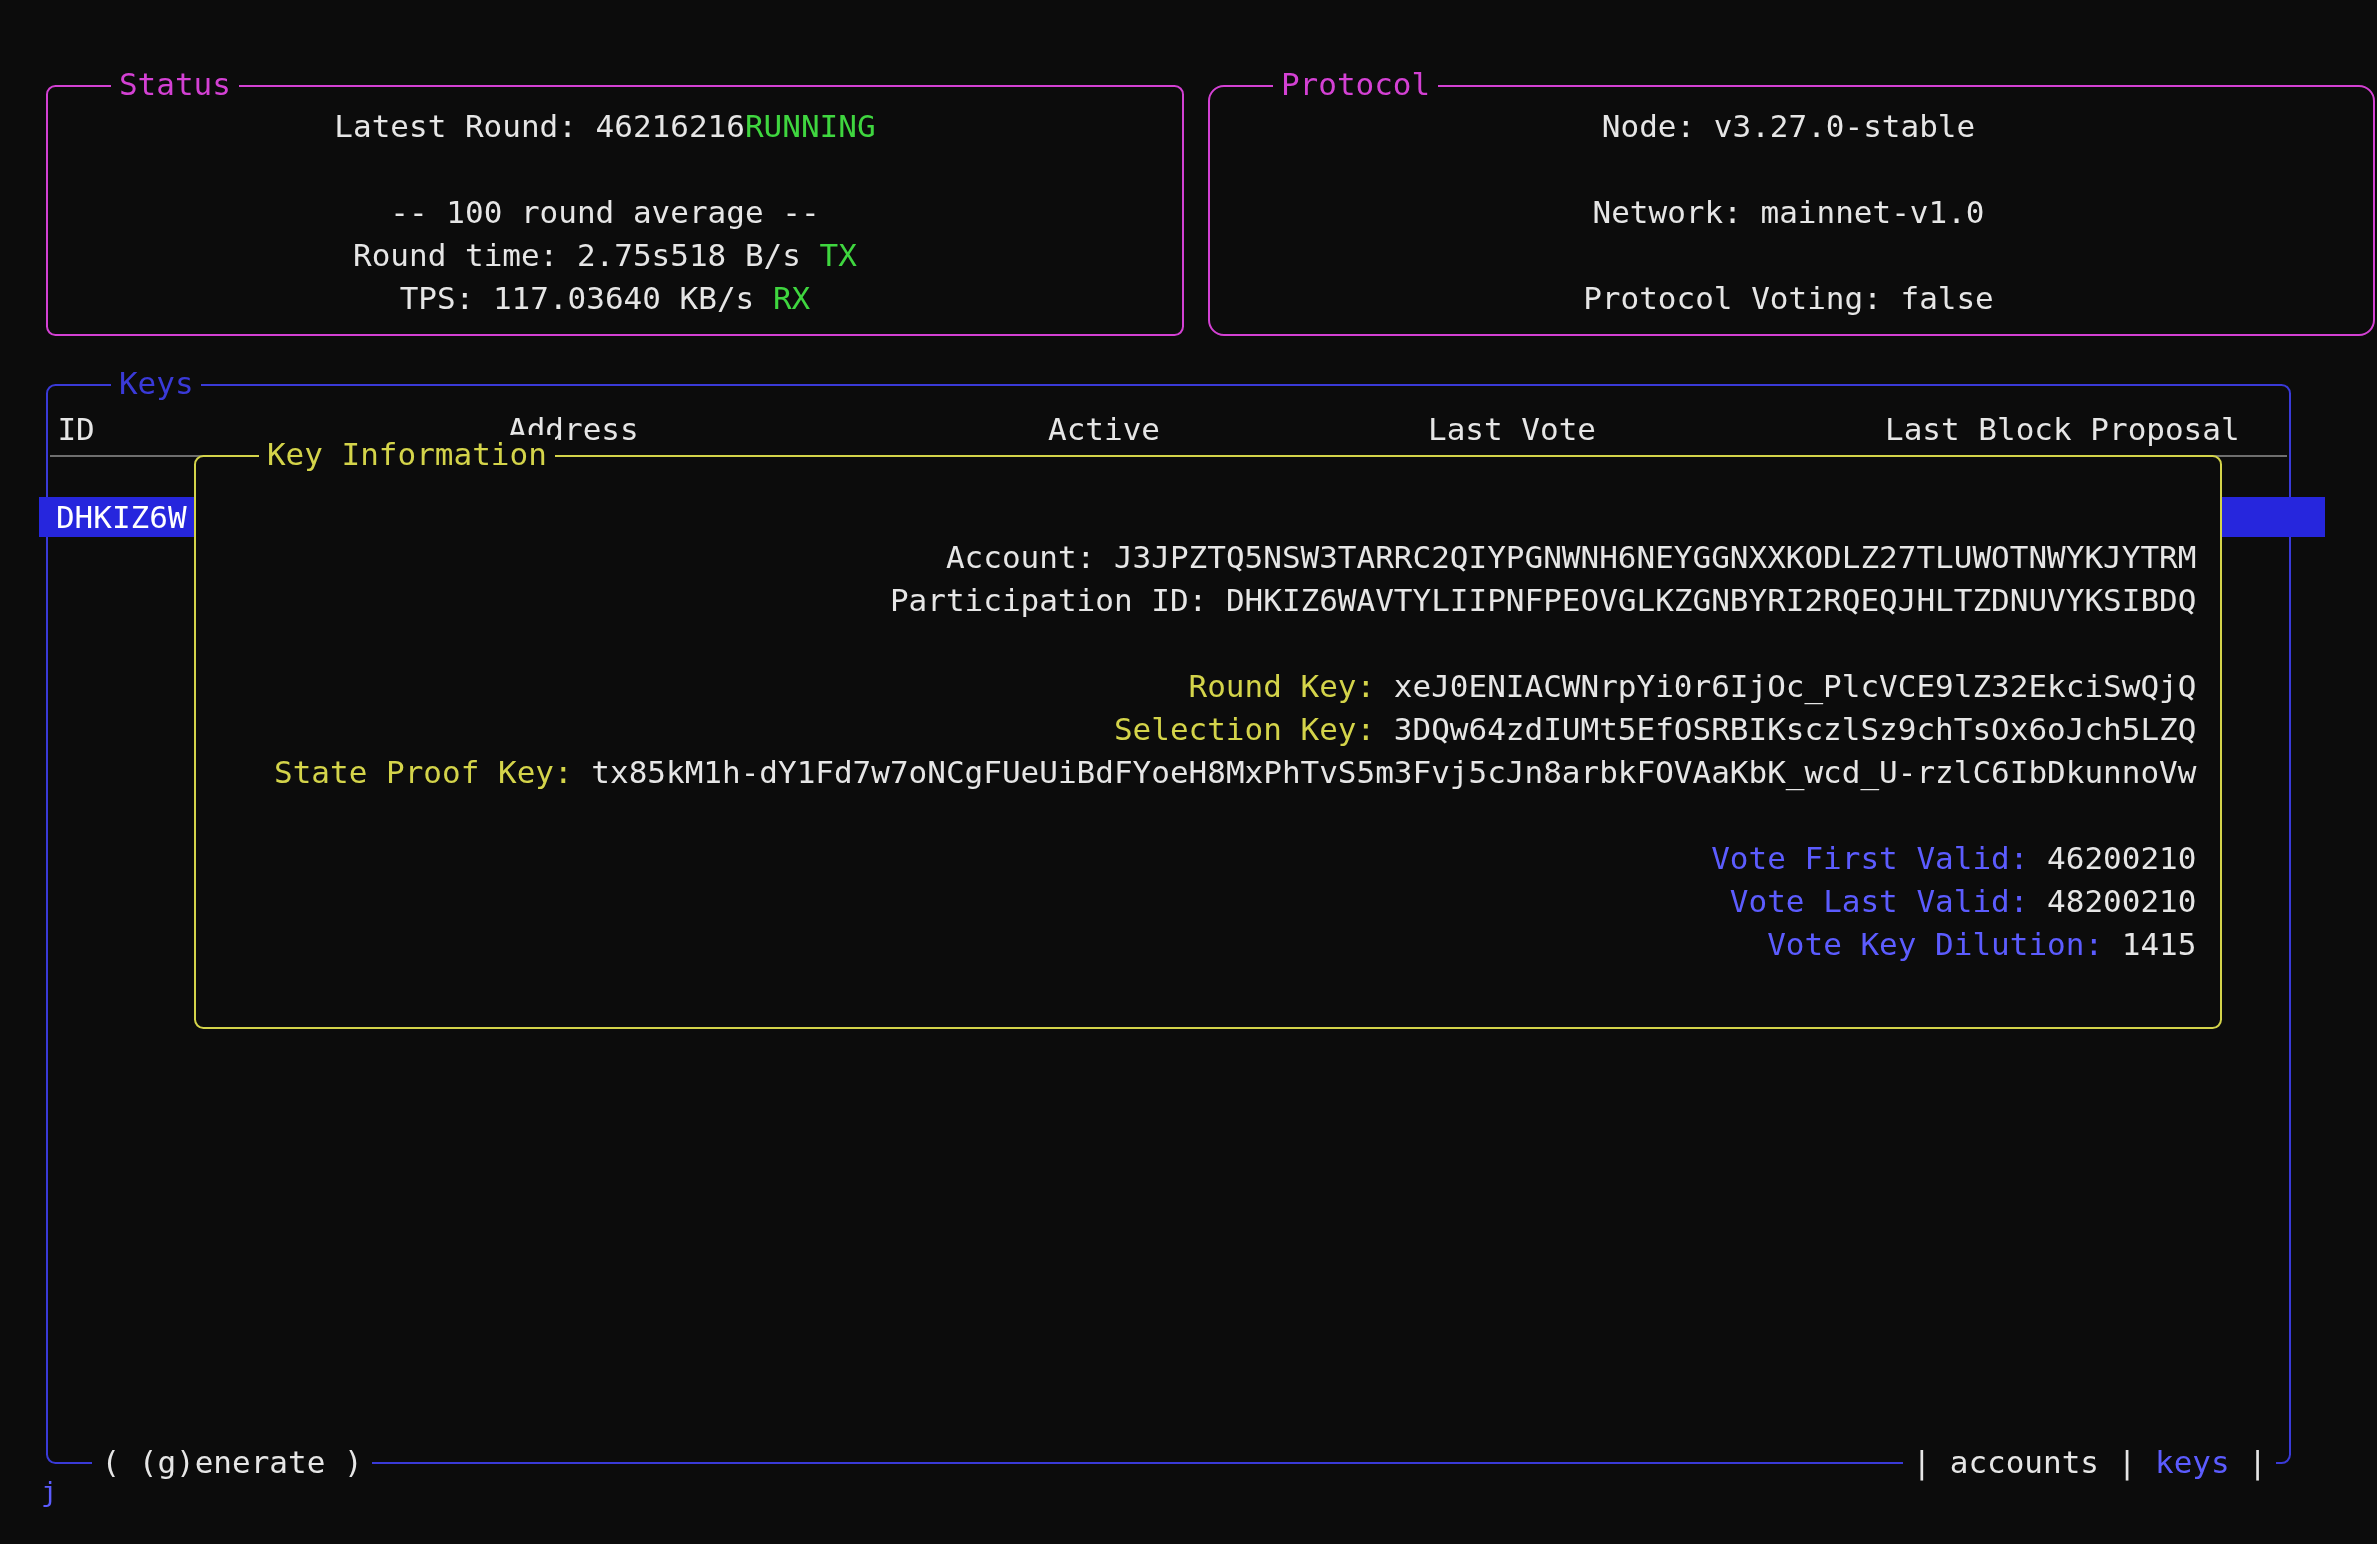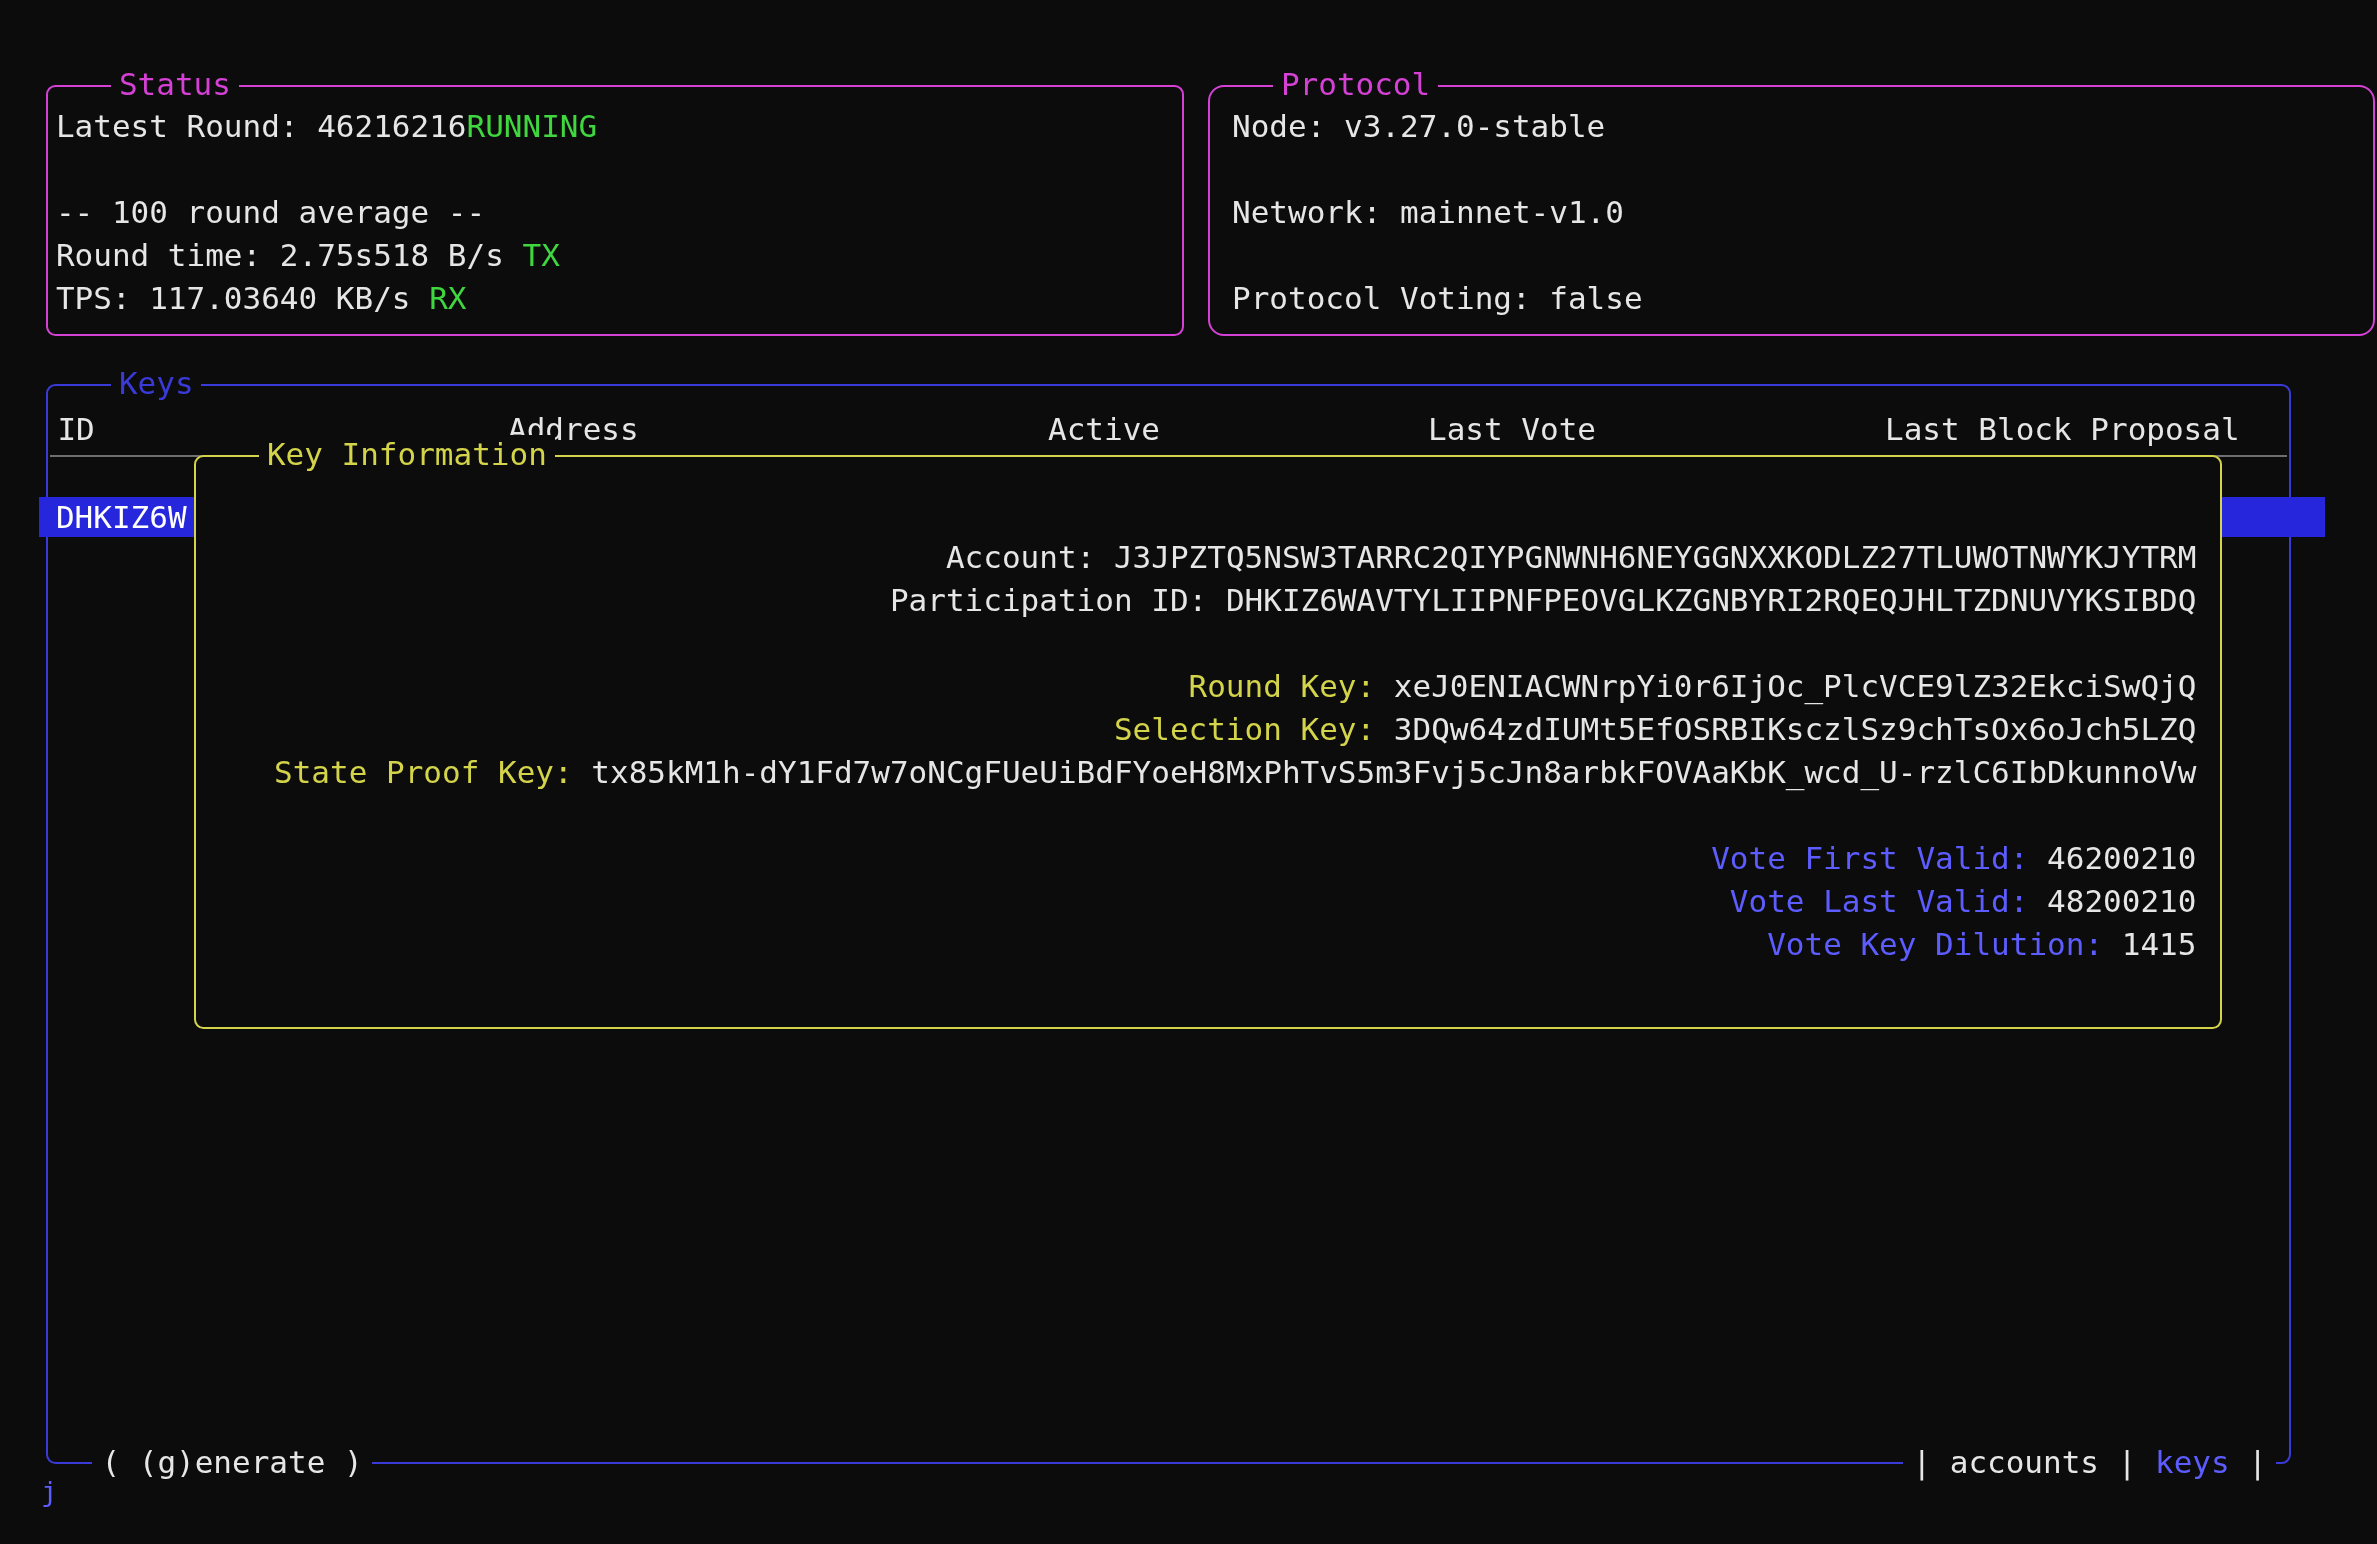--- a/index.html
+++ b/index.html
@@ -28,21 +28,21 @@
   .blb   { color:var(--blue-bright,#5c5cff); }
 
   #status-panel   { left:46px;   top:85px; width:1138px; height:251px; border-color:var(--magenta,#d441d4); }
   #protocol-panel { left:1208px; top:85px; width:1167px; height:251px; border-color:var(--magenta,#d441d4);border-radius:16px; }
   #keys-panel     { left:46px;   top:384px; width:2245px; height:1080px; border-color:var(--blue,#3a3ad8); }
   #key-info-panel { left:146px;  top:69px;  width:2028px; height:574px;  border-color:var(--yellow,#d4d44a);
                     background:var(--background,#0c0c0c); z-index:2; }
 
   .pcontent { padding:18px 28px 0 7.9px; }
   #protocol-panel .pcontent { padding-left:22px; }
-  .row { display:flex; justify-content:flex-start; height:43px; line-height:43px; white-space:pre; }
+  .row { display:flex; justify-content:center; height:43px; line-height:43px; white-space:pre; }
 
   .khdr { position:absolute; top:22px; height:43px; line-height:43px; white-space:pre; }
   #h-id        { left:9.4px; }
   #h-address   { left:460px; }
   #h-active    { left:966px;margin-left:34px; }
   #h-lastvote  { left:1380px; }
   #h-lastblock { left:1837px; }
 
   .ksep { position:absolute; top:69px; left:2.4px; right:2.4px; height:2.4px; background:#6f6f6f; z-index:1; }
 

